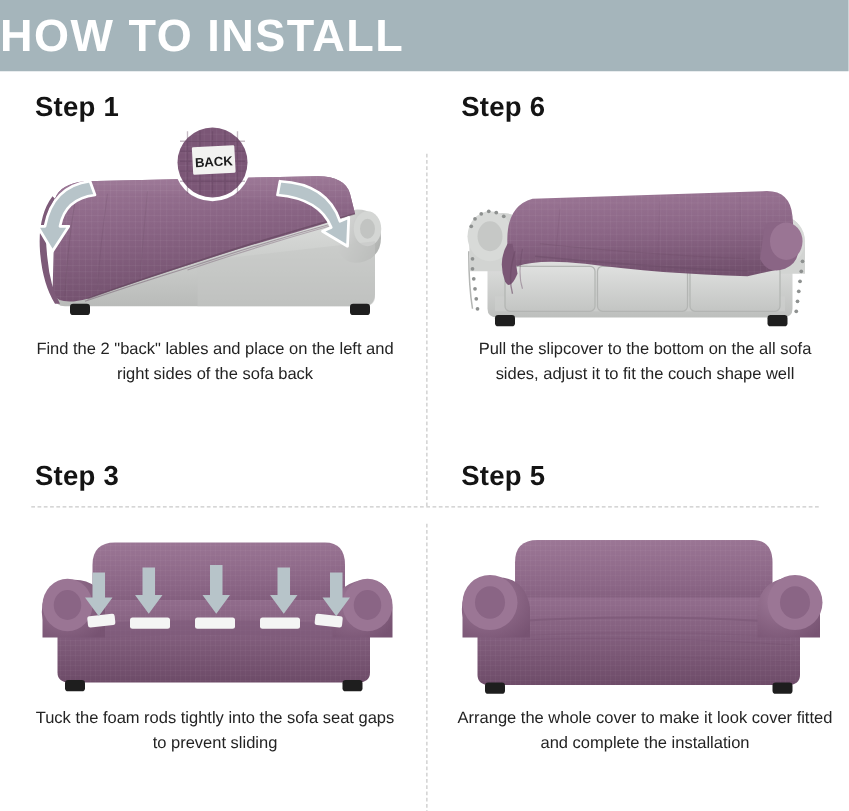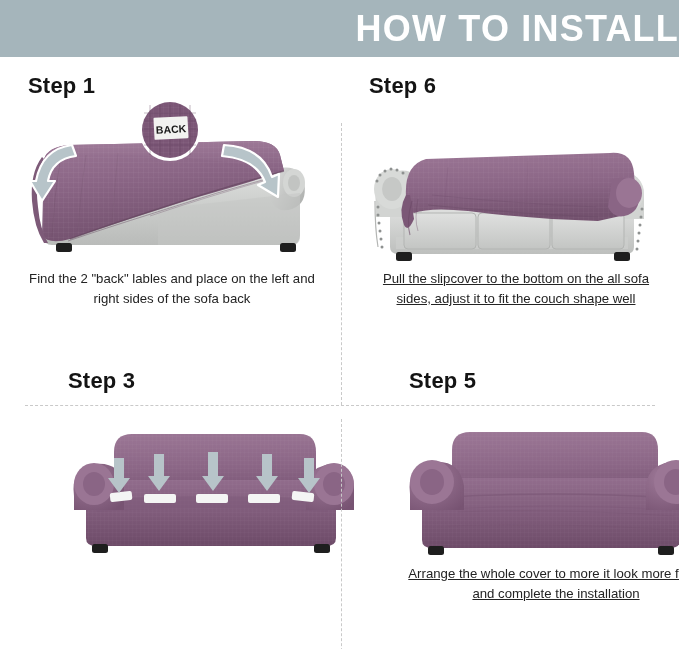--- a/index.html
+++ b/index.html
@@ -19,21 +19,21 @@
   
   #header-banner {
     position: absolute;
     left: 0;
     top: 0;
     width: 679px;
     height: 57px;
     background: #a5b5bb;
     display: flex;
     align-items: center;
-    justify-content: flex-end;
+    justify-content: flex-start;
   }
   #header-title {
     color: #ffffff;
     font-size: 36px;
     font-weight: bold;
     letter-spacing: 1.2px;
     line-height: 1;
     font-family: "Liberation Sans", sans-serif;
     white-space: nowrap;
   }
@@ -49,21 +49,21 @@
   }
   .step-panel {
     position: absolute;
     width: 339px;
     height: 296px;
     box-sizing: border-box;
   }
   .step-panel.col-left  { left: 0px; }
   .step-panel.col-right { left: 340px; }
   .step-panel.row-top    { top: 0px; }
-  .step-panel.row-bottom { top: 295px; margin-left: 40px; }
+  .step-panel.row-bottom { top: 295px; }
 
   .step-title {
     position: absolute;
     left: 28px;
     top: 16px;
     font-size: 22px;
     font-weight: bold;
     color: #141414;
     letter-spacing: 0.2px;
   }
@@ -81,21 +81,21 @@
   .step-caption {
     position: absolute;
     left: 22px;
     width: 300px;
     top: 212px;
     font-size: 13.2px;
     line-height: 1.52;
     color: #232323;
     text-align: center;
   }
-  .col-right .step-caption { left: 26px; width: 300px; text-decoration: underline; }
+  .col-right .step-caption { left: 26px; width: 300px; }
 
   
   #divider-vertical {
     position: absolute;
     left: 341px;
     top: 66px;
     width: 0px;
     height: 282px;
     border-left: 1px dashed #c9c9c9;
   }
@@ -369,20 +369,21 @@
         <g fill="#b7c4c9">
           <path d="M66 66 h10 v20 h6 l-11 15 l-11 -15 h6 z"></path>
           <path d="M106 62 h10 v22 h6 l-11 15 l-11 -15 h6 z"></path>
           <path d="M160 60 h10 v24 h6 l-11 15 l-11 -15 h6 z"></path>
           <path d="M214 62 h10 v22 h6 l-11 15 l-11 -15 h6 z"></path>
           <path d="M256 66 h10 v20 h6 l-11 15 l-11 -15 h6 z"></path>
         </g>
       </svg>
     </div>
 
+    <div class="step-caption">Tuck the foam rods tightly into the sofa seat gaps to prevent sliding</div>
   </div>
 
   <div class="step-panel col-right row-bottom">
     <div class="step-title">Step 5</div>
 
     <div class="step-figure">
       <svg viewBox="0 0 324 172" xmlns="http://www.w3.org/2000/svg">
         <defs>
           <linearGradient id="s4back" x1="0" y1="0" x2="0.1" y2="1">
             <stop offset="0%" stop-color="#9c7796"></stop>
@@ -420,19 +421,19 @@
         <ellipse cx="288" cy="90" rx="12" ry="13" fill="#8a6585"></ellipse>
 
         <path d="M70 120 Q160 116 286 124" stroke="#6c4b67" stroke-width="0.7" fill="none" opacity="0.25"></path>
         <path d="M60 134 Q160 130 290 138" stroke="#6c4b67" stroke-width="0.7" fill="none" opacity="0.2"></path>
 
         <rect x="40" y="154" width="16" height="9" rx="2.5" fill="#1e1e1e"></rect>
         <rect x="270" y="154" width="16" height="9" rx="2.5" fill="#1e1e1e"></rect>
       </svg>
     </div>
 
-    <div class="step-caption">Arrange the whole cover to more it look more fitted and complete the installation</div>
+    <div class="step-caption">Arrange the whole cover to make it look cover fitted and complete the installation</div>
   </div>
 
   <div id="divider-vertical"></div>
   <div id="divider-vertical-2"></div>
   <div id="divider-horizontal"></div>
 </div>
 
 </body></html>

